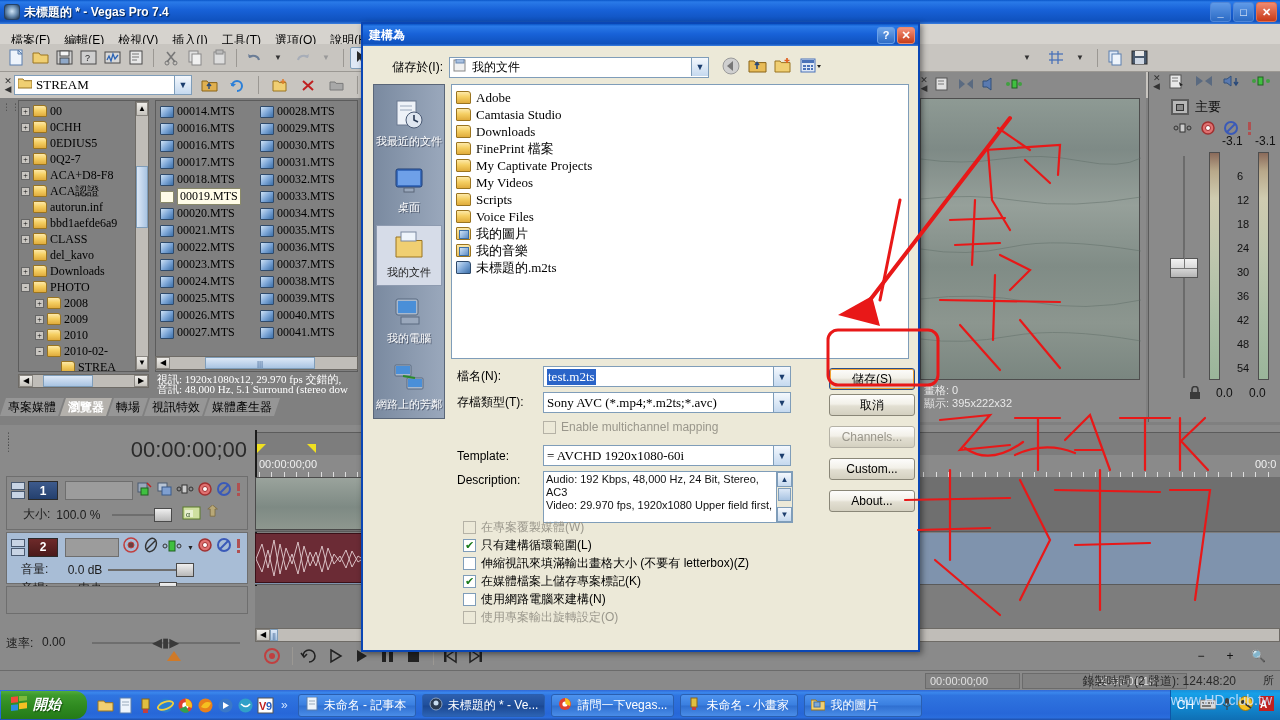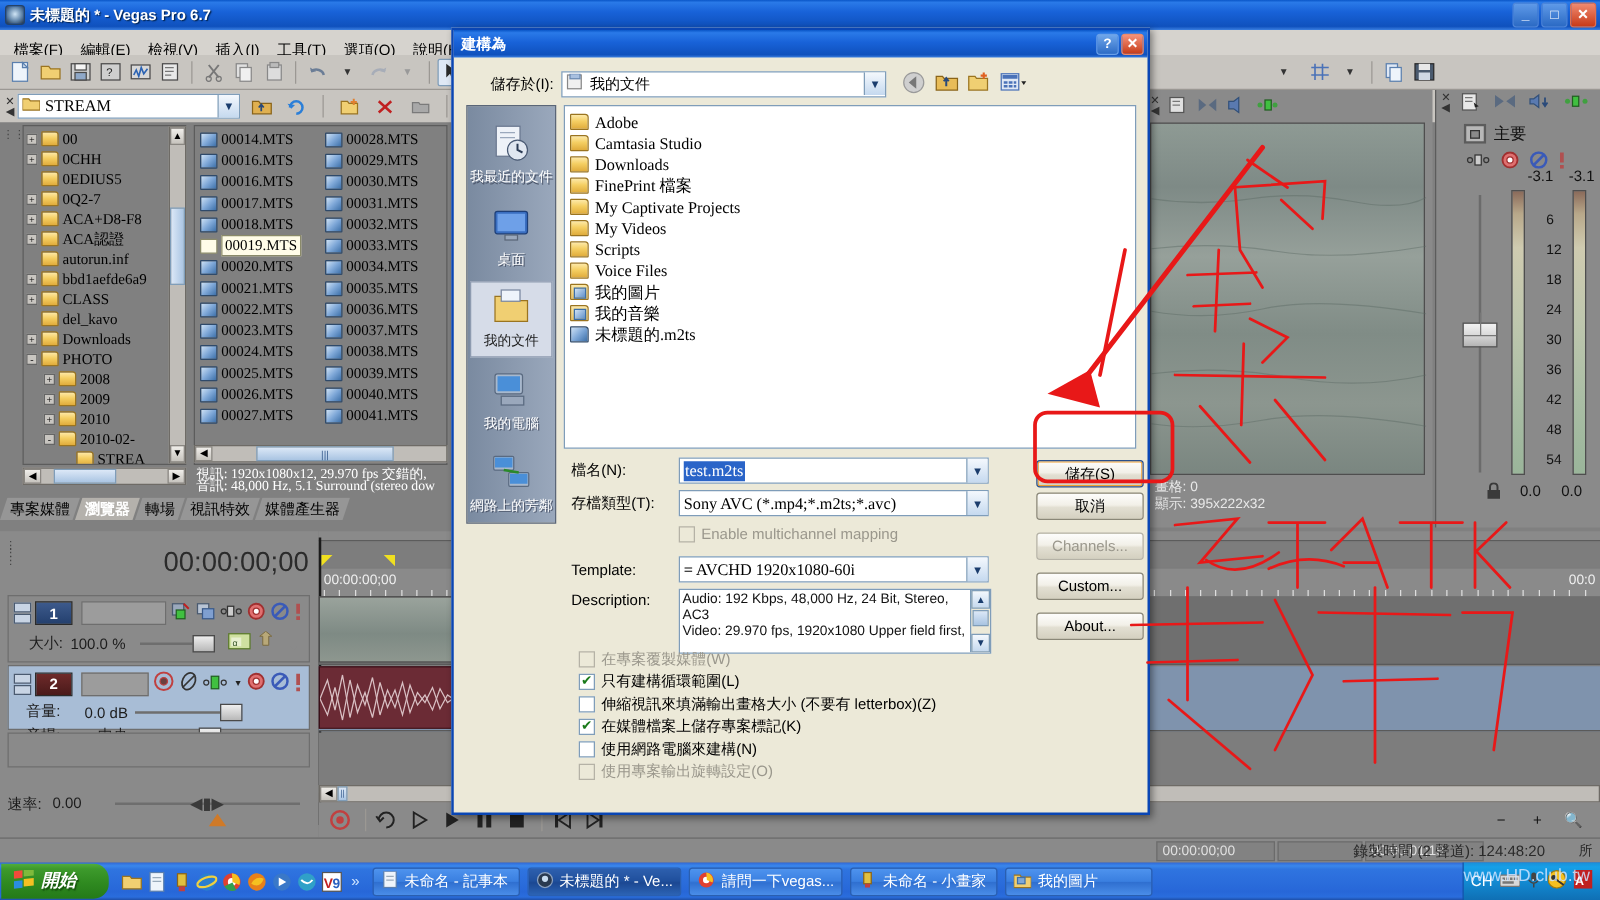--- a/index.html
+++ b/index.html
@@ -290,21 +290,21 @@
     border-left:1px solid #0f56a8; color:#fff; font-size:12px; }
   .wm { position:absolute; right:8px; top:692px; color:#cfe4ff; font-size:14px; opacity:.85; }
 </style>
 </head>
 <body>
 
 <div id="root">
 
   <div class="vegas-titlebar">
     <div class="app-icon"></div>
-    <div class="vegas-title-text">未標題的 * - Vegas Pro 6.7</div>
+    <div class="vegas-title-text">未標題的 * - Vegas Pro 7.4</div>
     <div class="win-btns">
       <div class="win-btn">_</div>
       <div class="win-btn">□</div>
       <div class="win-btn close">✕</div>
     </div>
   </div>
 
   <div class="menubar">
     <div class="mi">檔案(F)</div>
     <div class="mi">編輯(E)</div>

